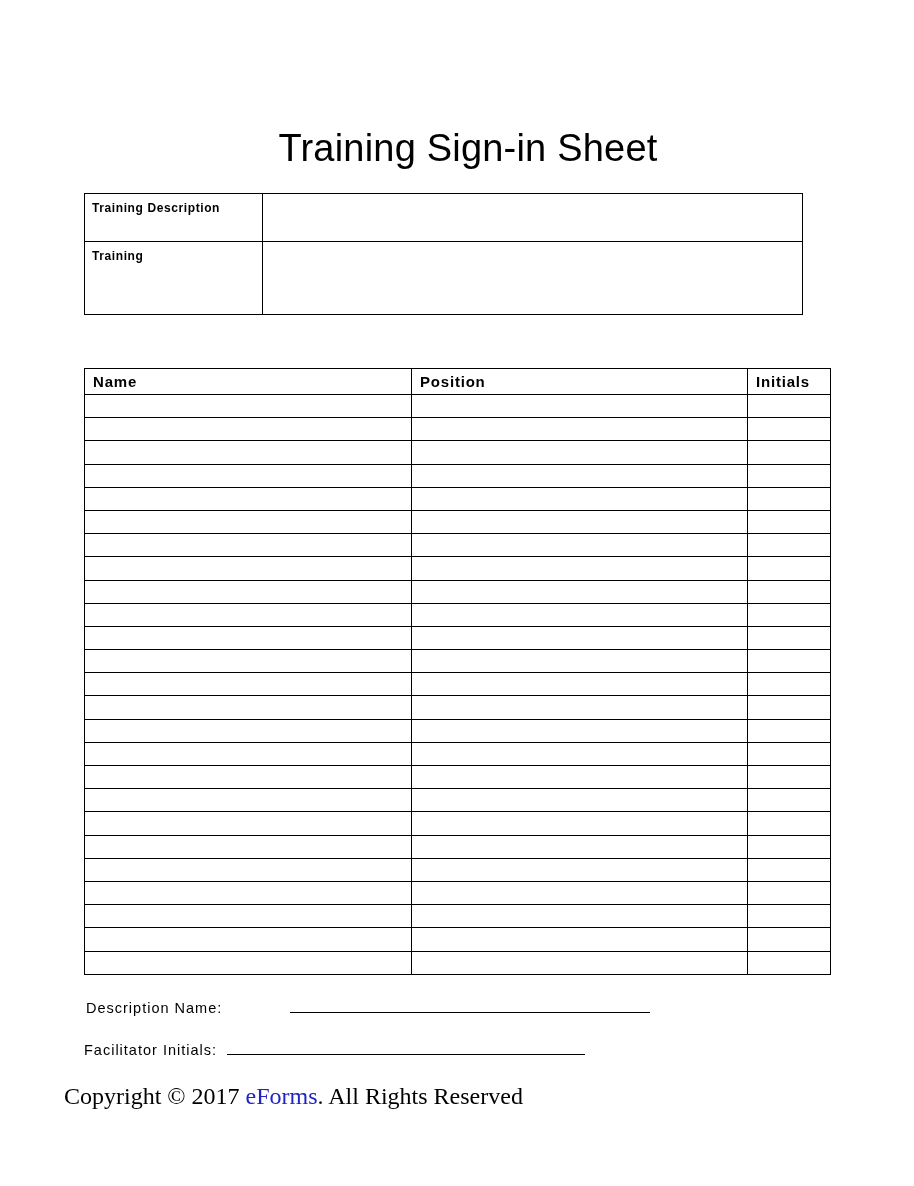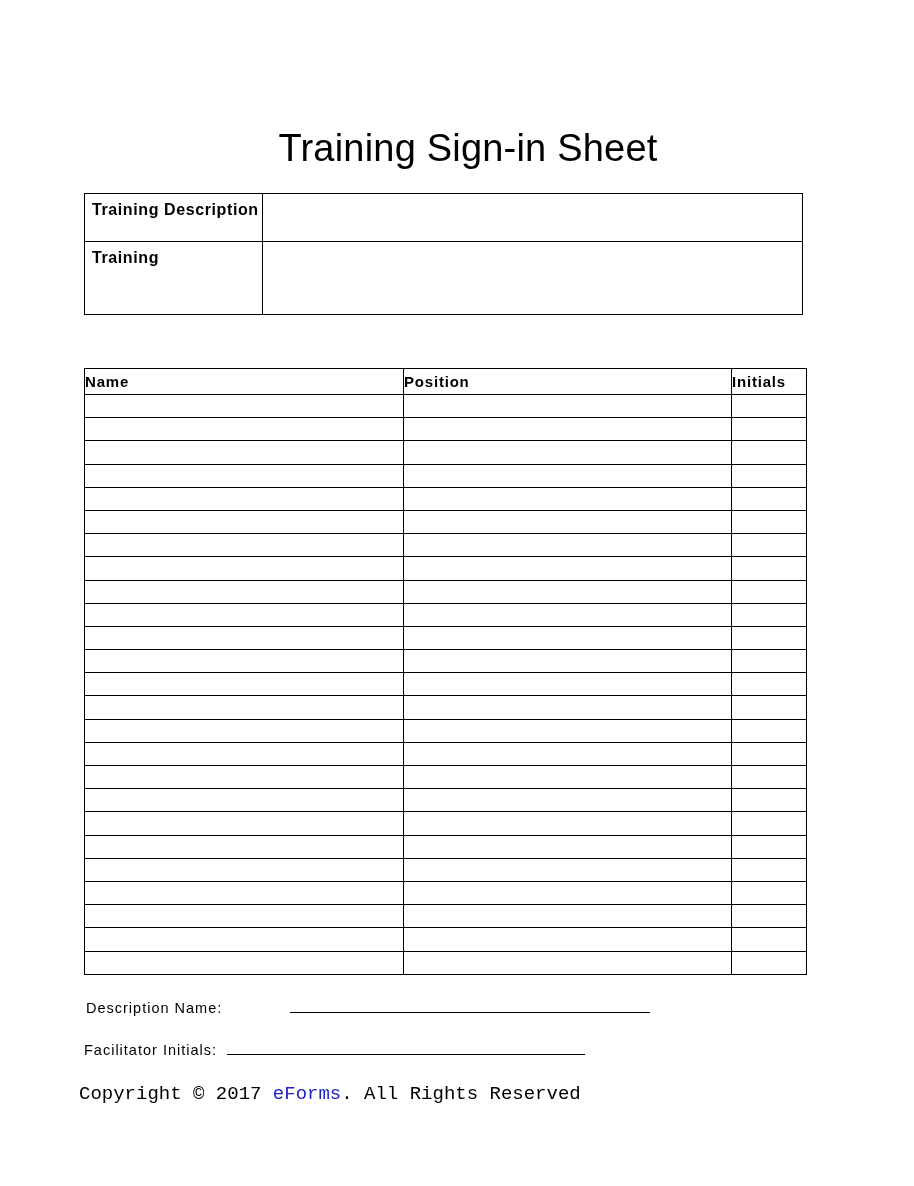--- a/index.html
+++ b/index.html
@@ -44,21 +44,21 @@
     border-collapse: collapse;
     table-layout: fixed;
   }
   .info-table td {
     border: 1.5px solid #000000;
     padding: 0;
     vertical-align: top;
   }
   .info-label {
     width: 170px;
-    font-size: 16px;
+    font-size: 12px;
     font-weight: bold;
     letter-spacing: 0.6px;
     padding: 7px 0 0 7px !important;
     font-family: "Liberation Sans", sans-serif;
     margin-top: 35px;
   }
   .row-desc .info-label, .row-desc .info-value { height: 40px; }
   .row-purpose .info-label, .row-purpose .info-value { height: 65px; }
   .row-date .info-label, .row-date .info-value { height: 20px; }
   .row-date .info-label { padding-top: 3px !important; }
@@ -76,20 +76,21 @@
   .signin-table th, .signin-table td {
     border: 1.5px solid #000000;
     padding: 0;
   }
   .signin-table th {
     font-size: 15px;
     font-weight: bold;
     text-align: left;
     letter-spacing: 0.8px;
     height: 25px;
+    padding-left: 8px;
     font-family: "Liberation Sans", sans-serif;
   }
   .col-name { width: 318px; }
   .col-position { width: 327px; }
   .col-initials { width: 74px; }
   .signin-table td { height: 22.2px; }
 
   
   .facilitator {
     position: absolute;
@@ -117,23 +118,23 @@
     margin-bottom: 3px;
   }
   .fac-name .fac-label { padding-left: 2px; }
   .fac-name .fac-line { width: 360px; margin-left: 68px; }
   .fac-sig .fac-line { width: 358px; margin-left: 10px; }
 
   
   .copyright {
     position: absolute;
     top: 1083px;
-    left: 79px;
-    font-family: Liberation Mono, monospace;
-    font-size: 19px;
+    left: 64px;
+    font-family: Liberation Serif, serif;
+    font-size: 24px;
     color: #000000;
   }
   .copyright .brand {
     color: #1f24c4;
   }
 </style>
 </head>
 <body>
 
 <div class="page">

